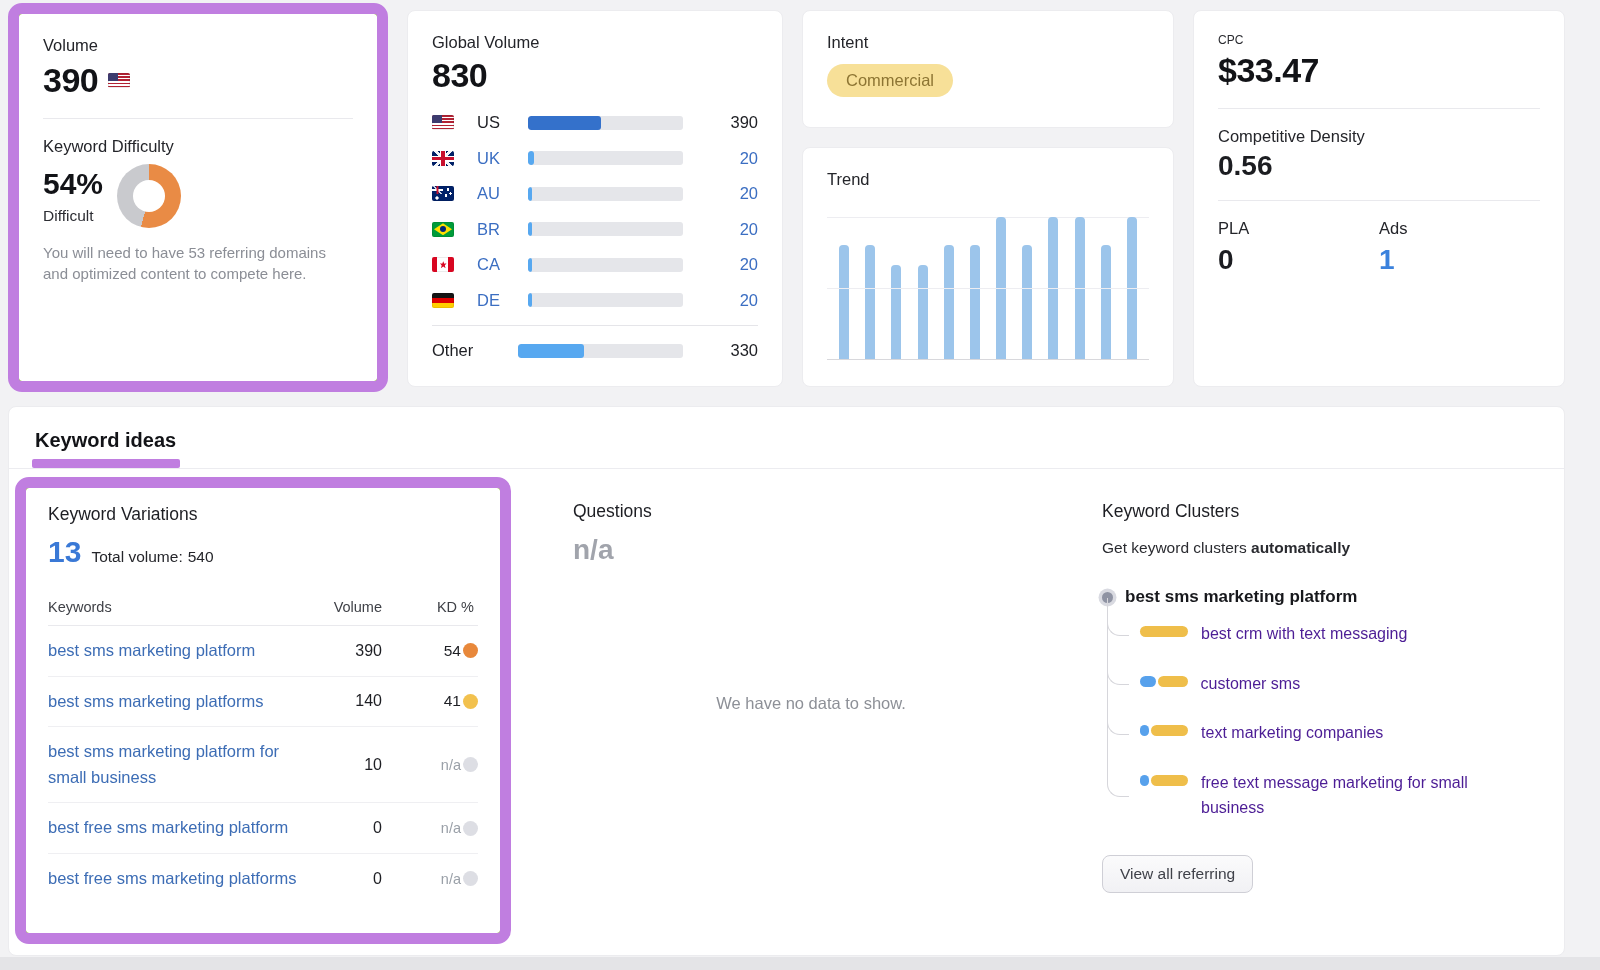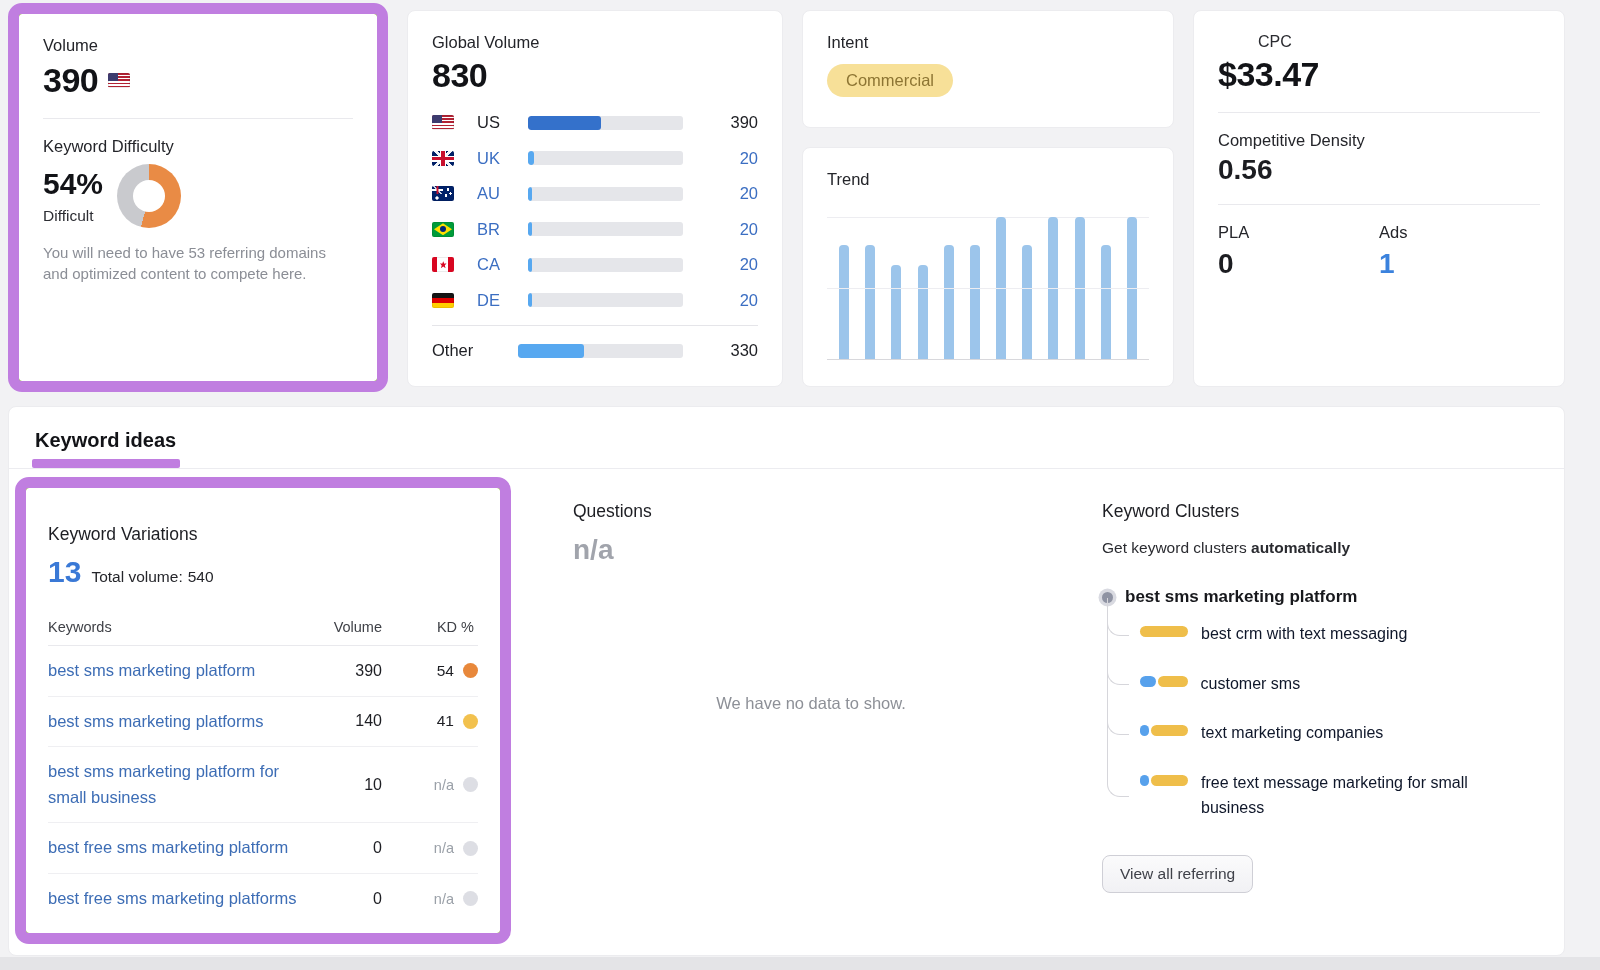--- a/index.html
+++ b/index.html
@@ -52,52 +52,52 @@
   .intent-badge { display:inline-block; margin-top:12px; padding:7px 19px; border-radius:18px;
     background:#f7e098; color:#8d7533; font-size:16.5px; }
   .trend-card { flex:1; }
   .trend-chart { position:relative; height:143px; margin-top:28px; border-bottom:1px solid #d8d8dc; }
   .trend-chart::before { content:''; position:absolute; left:0; right:0; top:0; border-top:1px solid #ededf1; }
   .trend-chart::after { content:''; position:absolute; left:0; right:0; top:50%; border-top:1px solid #ededf1; }
   .trend-bars { position:absolute; inset:0; display:flex; justify-content:space-between; align-items:flex-end; padding:0 12px; }
   .trend-bar { width:10px; background:#9cc5eb; border-radius:4px 4px 0 0; }
 
   
-  .cpc-label { font-size:16px; color:#2a2b30;margin-left:40px; }
+  .cpc-label { font-size:12px; color:#2a2b30; }
   .cd-val { font-size:28px; font-weight:700; margin-top:4px; }
   .pla-ads { display:grid; grid-template-columns:1fr 1fr; margin-top:4px; }
   .mini-val { font-size:28px; font-weight:700; margin-top:6px; }
   .blue-val { color:#3b82dd; }
 
   
   .ideas-card { width:1557px; height:550px; margin-top:14px; position:relative; }
   .ideas-header { padding:22px 26px 0; border-bottom:1px solid #ececf0; }
   .ideas-title { font-size:20px; font-weight:700; color:#121317; }
   .ideas-underline { width:148px; height:9px; background:#c07ee0; border-radius:2px; margin:7px 0 0 -3px; }
   .ideas-body { display:grid; grid-template-columns:496px 1fr 462px; padding:8px 0 0 6px; }
 
   
   .variations-frame { height:467px; }
-  .kv-inner { padding:36px 22px; }
+  .kv-inner { padding:16px 22px; }
   .section-title { font-size:17.5px; color:#1d1e23; }
   .kv-count-row { display:flex; align-items:baseline; gap:10px; margin-top:10px; }
   .kv-count { font-size:30px; font-weight:700; color:#3a79d6; }
   .kv-total { font-size:15.5px; color:#25262b; }
   .kv-total b { font-weight:400; }
   .kv-table { margin-top:22px; }
   .kv-hrow { display:grid; grid-template-columns:1fr 56px 90px; gap:6px; padding:8px 0 10px;
     border-bottom:1px solid #e9e9ed; font-size:14.5px; color:#3f4147; }
   .kv-hrow .h-vol { text-align:right; }
   .kv-hrow .h-kd { text-align:right; padding-right:4px; }
   .kv-row { display:grid; grid-template-columns:1fr 56px 90px; gap:6px; padding:12px 0;
     border-bottom:1px solid #efeff2; align-items:center; }
   .kv-row:last-child { border-bottom:none; }
   .kv-link { font-size:16.5px; color:#3d6db5; line-height:1.55; cursor:pointer; }
   .kv-vol { font-size:16px; color:#1e1f24; text-align:right; }
-  .kv-kd { display:flex; justify-content:flex-end; align-items:center; gap:9px; }
+  .kv-kd { display:flex; justify-content:flex-end; align-items:center; gap:2px; }
   .kd-num { font-size:15.5px; color:#1e1f24; }
   .kd-num.na { color:#9aa0a8; font-size:14.5px; }
   .kd-dot { width:15px; height:15px; border-radius:50%; flex:none; }
 
   
   .questions-col { padding:24px 0 0 62px; }
   .q-na { font-size:28px; font-weight:700; color:#a1a4ac; margin-top:12px; }
   .q-empty { margin-top:128px; text-align:center; font-size:16.5px; color:#8d9097; width:90%; }
 
   
@@ -109,21 +109,21 @@
     box-shadow:0 0 0 3.5px #d9dae1; flex:none; }
   .cl-root-label { font-size:17px; font-weight:700; color:#17181c; }
   .cl-children { margin-left:5px; margin-top:2px; }
   .cl-item { position:relative; display:flex; align-items:flex-start; gap:13px; padding:12px 0 12px 33px; }
   .cl-item::before { content:''; position:absolute; left:0; top:-11px; width:21px; height:calc(50% + 12px);
     border-left:1.5px solid #d6d6db; border-bottom:1.5px solid #d6d6db; border-bottom-left-radius:13px; }
   .cl-item:not(:last-child)::after { content:''; position:absolute; left:0; top:-11px; bottom:-11px;
     border-left:1.5px solid #d6d6db; }
   .pill { display:inline-flex; gap:2px; margin-top:5px; flex:none; }
   .pill-seg { height:11px; border-radius:6px; display:inline-block; }
-  .cl-label { font-size:16px; color:#0f172a; line-height:1.6; }
+  .cl-label { font-size:16px; color:#4c1d95; line-height:1.6; }
   .view-clusters-btn { margin-top:22px; margin-left:0; padding:9px 17px; font-size:15.5px; color:#3f4149;
     background:linear-gradient(180deg,#fbfbfc,#f1f1f4); border:1px solid #cfcfd6; border-radius:8px; cursor:pointer;
     font-family:"Liberation Sans", sans-serif; }
 
   
   .flag { width:22px; height:15px; border-radius:2px; display:inline-block; position:relative;
     overflow:hidden; box-shadow:inset 0 0 0 1px rgba(0,0,0,.08); flex:none; }
   .flag::before, .flag::after { content:''; position:absolute; }
   .flag-us { background:repeating-linear-gradient(180deg,#b22234 0 1.6px,#fff 1.6px 3.2px); }
   .flag-us::after { left:0; top:0; width:10px; height:8px; background:#3c3b6e; }

